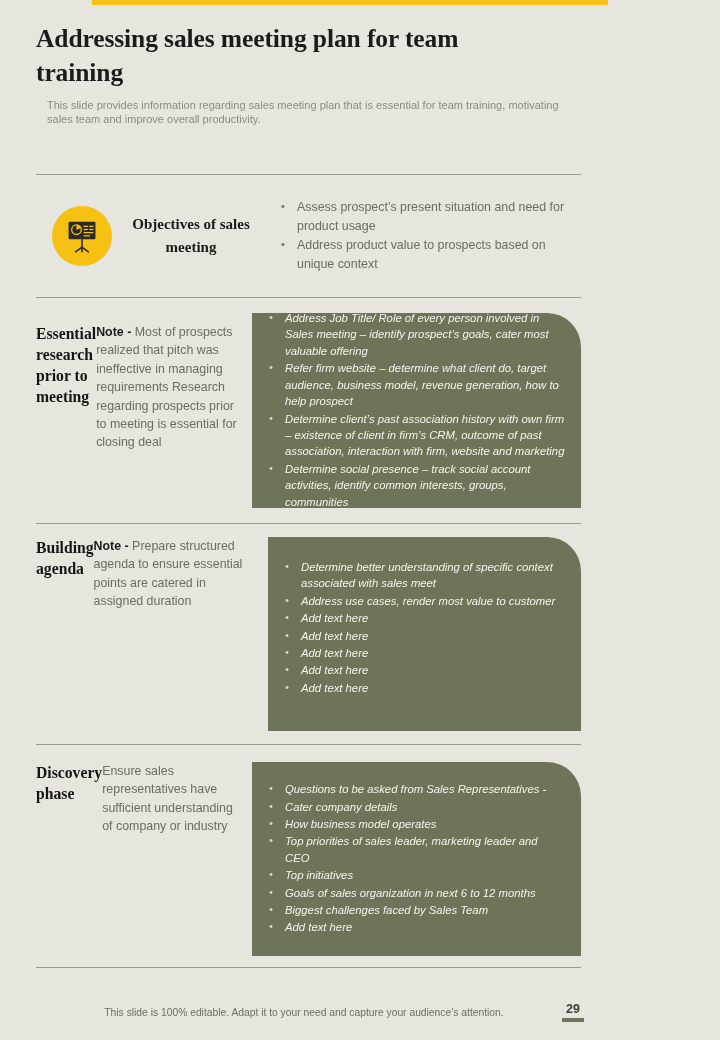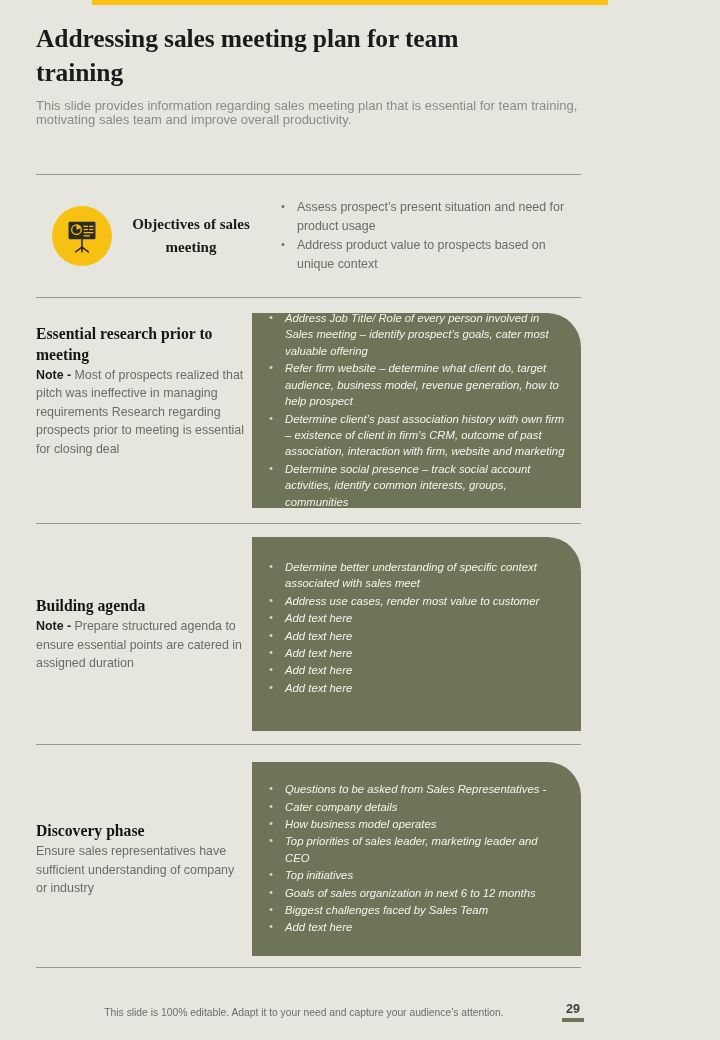--- a/index.html
+++ b/index.html
@@ -43,22 +43,22 @@
     font-family: "Liberation Serif", serif;
     font-weight: bold;
     font-size: 25.5px;
     line-height: 34px;
     color: #1b1b1b;
     letter-spacing: -0.1px;
     margin: 0;
     max-width: 470px;
   }
   .page-subtitle {
-    margin: 9px 0 0 0;
-    font-size: 13px;
+    margin: 9px 0 0 11px;
+    font-size: 11px;
     line-height: 13.5px;
     color: #8b8b85;
     max-width: 655px;
     letter-spacing: 0.01px;
   }
 
   
   .divider {
     position: absolute;
     left: 36px;
@@ -151,21 +151,21 @@
 
   
   .block {
     display: flex;
     align-items: stretch;
   }
   .block-left {
     flex: 0 0 216px;
     width: 216px;
     display: flex;
-    flex-direction: column;
+    flex-direction: row;
     justify-content: center;
     padding-right: 6px;
     box-sizing: border-box;
   }
   .block-left.pad-top { justify-content: flex-start; padding-top: 10px; }
   .block-title {
     font-family: "Liberation Serif", serif;
     font-weight: bold;
     font-size: 15.7px;
     line-height: 21px;
@@ -282,21 +282,21 @@
         <li>Determine social presence – track social account activities, identify common interests, groups, communities</li>
       </ul>
     </div>
   </div>
 
   <div class="row block" style="top:537px; height:194px;">
     <div class="block-left">
       <div class="block-title">Building agenda</div>
       <p class="block-note"><b>Note -</b><span> Prepare structured agenda to ensure essential points are catered in assigned duration</span></p>
     </div>
-    <div class="panel" style="padding-top:22px;">
+    <div class="panel" style="padding-top:22px;margin-left:16px;">
       <ul class="bul bul-light">
         <li>Determine better understanding of specific context associated with sales meet</li>
         <li>Address use cases, render most value to customer</li>
         <li>Add text here</li>
         <li>Add text here</li>
         <li>Add text here</li>
         <li>Add text here</li>
         <li>Add text here</li>
       </ul>
     </div>

